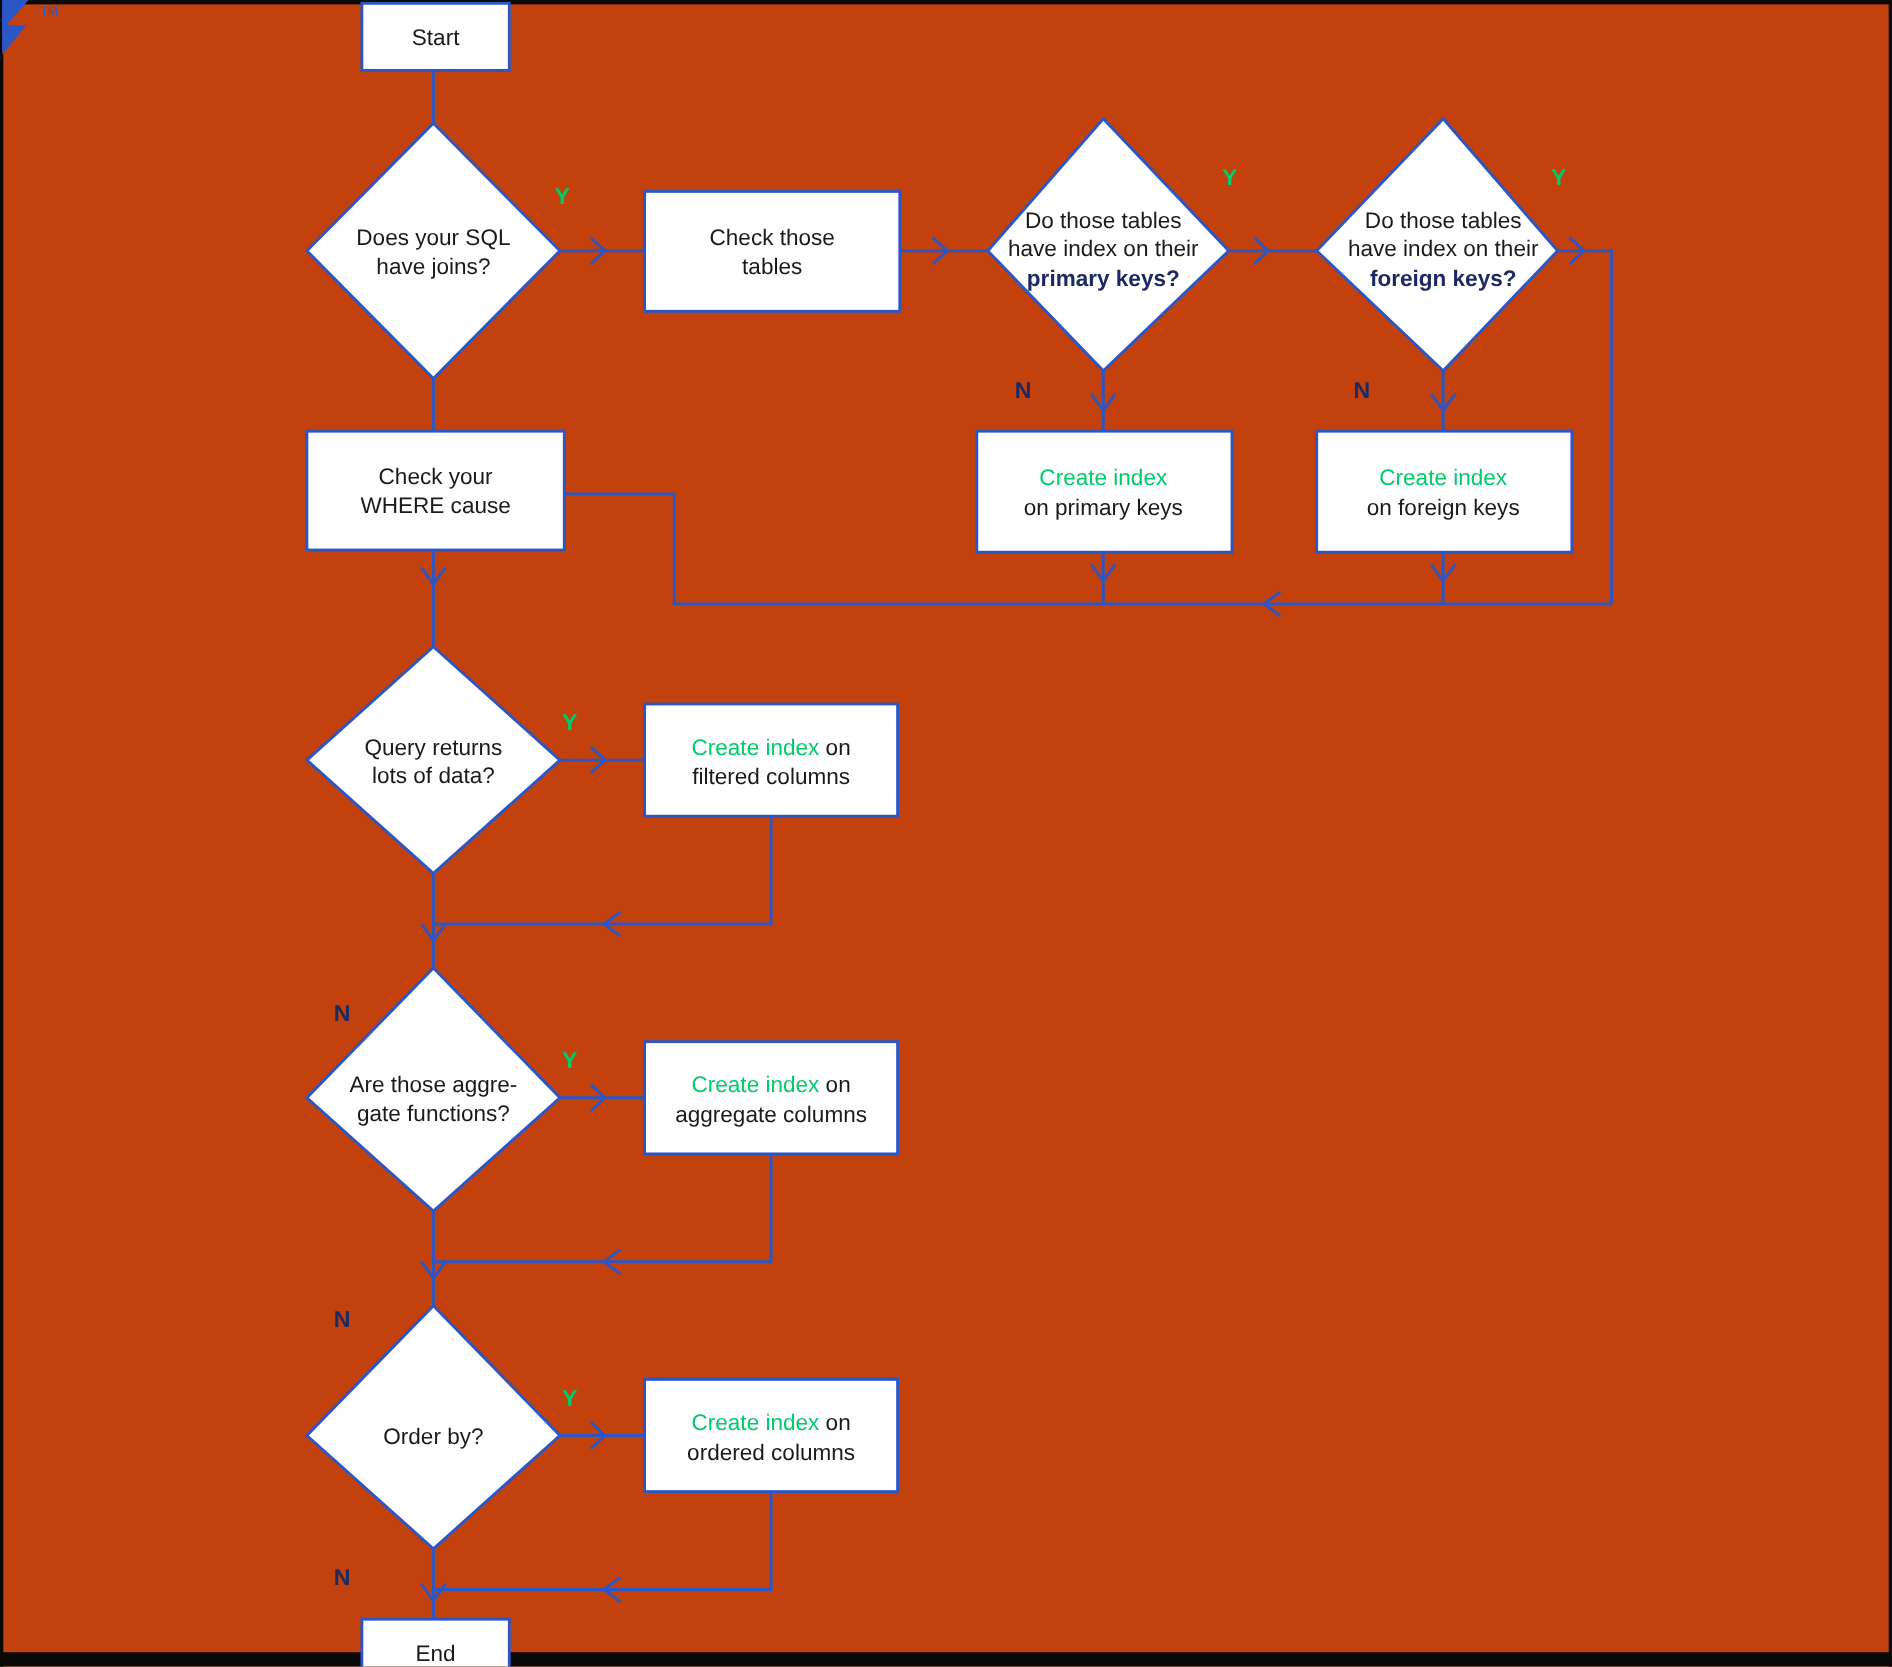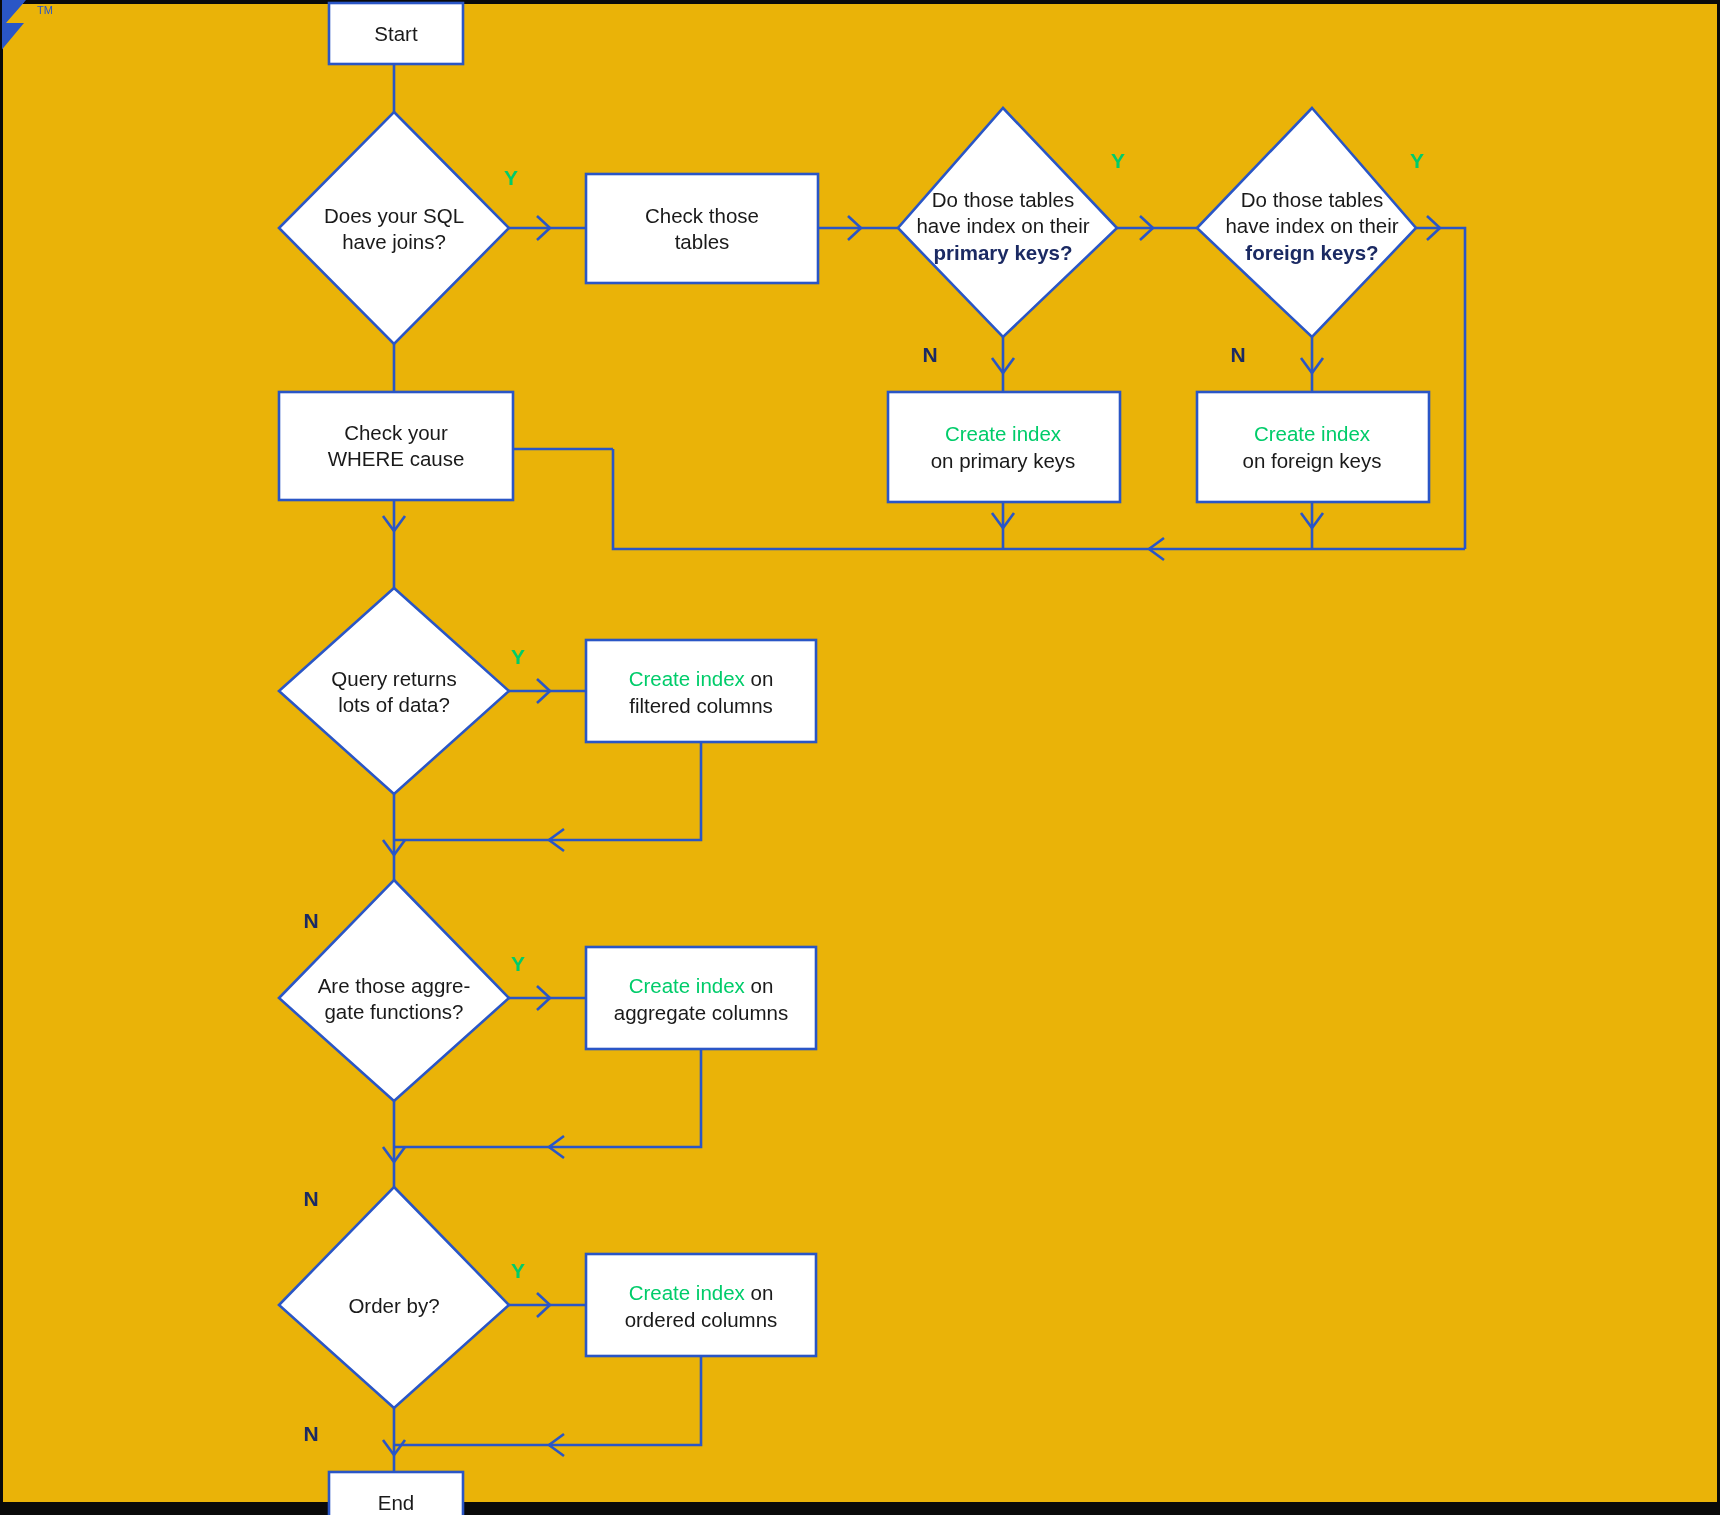--- a/index.html
+++ b/index.html
@@ -5,21 +5,21 @@
 <style>
   html,body{margin:0;padding:0;background:#ffffff;}
   body{
     width:1720px;height:1515px;
     font-family:"Liberation Sans","DejaVu Sans",sans-serif;
     overflow:hidden;
     position:relative;
   }
   #canvas{
     position:absolute;left:0;top:0;width:1720px;height:1515px;
-    background:#eab308;
+    background:#c2410c;
     box-sizing:border-box;
   }
   
   #frame-top{position:absolute;left:0;top:0;width:1720px;height:4px;background:#0a0a0a;}
   #frame-bottom{position:absolute;left:0;top:1502px;width:1720px;height:13px;background:#0a0a0a;}
   #frame-left{position:absolute;left:0;top:0;width:3px;height:1515px;background:#0a0a0a;}
   #frame-right{position:absolute;right:0;top:0;width:3px;height:1515px;background:#0a0a0a;}
 
   svg#flow{position:absolute;left:0;top:0;}
   .shape{fill:#ffffff;stroke:#2a56c6;stroke-width:2.6;}

